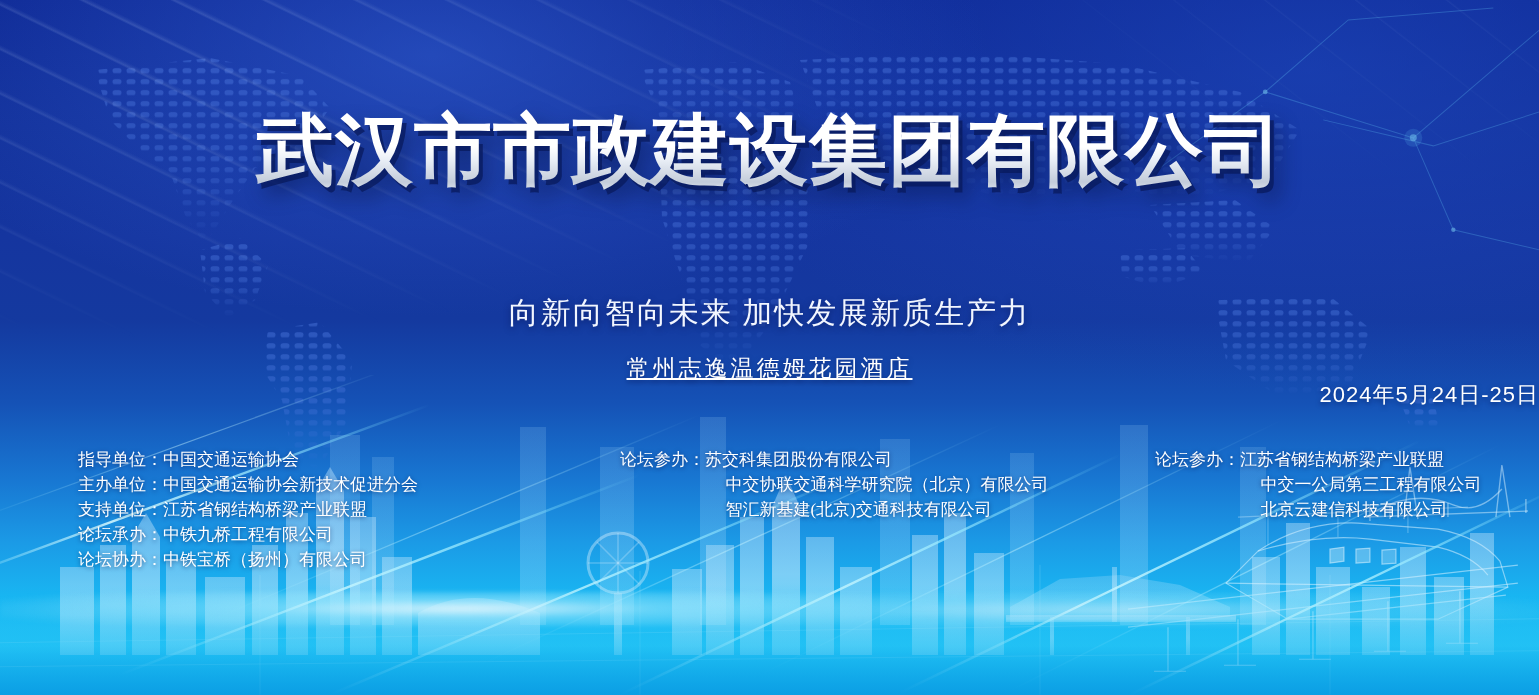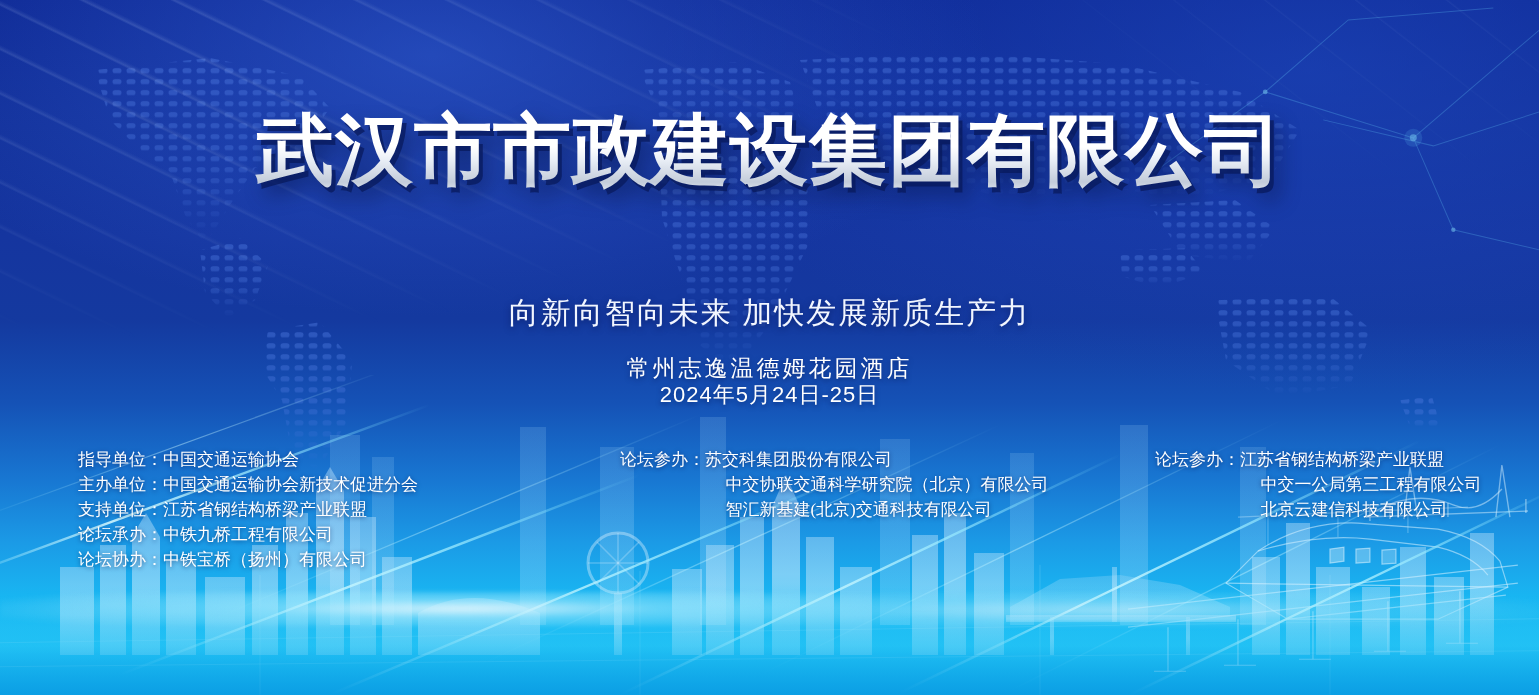--- a/index.html
+++ b/index.html
@@ -123,24 +123,25 @@
 
   .venue{
     position:absolute; left:0; top:353px; width:100%;
     text-align:center;
     font-family:"Liberation Serif","DejaVu Serif",serif;
     font-size:23px;
     letter-spacing:3px;
     color:#ffffff;
     text-shadow:0 2px 5px rgba(6,20,80,0.55);
     white-space:nowrap;
+    text-decoration:underline;
   }
   .dates{
     position:absolute; left:0; top:380px; width:100%;
-    text-align:center;
+    text-align:right;
     font-family:"Liberation Sans","DejaVu Sans",sans-serif;
     font-size:22px;
     letter-spacing:1px;
     color:#ffffff;
     text-shadow:0 2px 5px rgba(6,20,80,0.55);
     white-space:nowrap;
   }
 
   
   .org-col{

